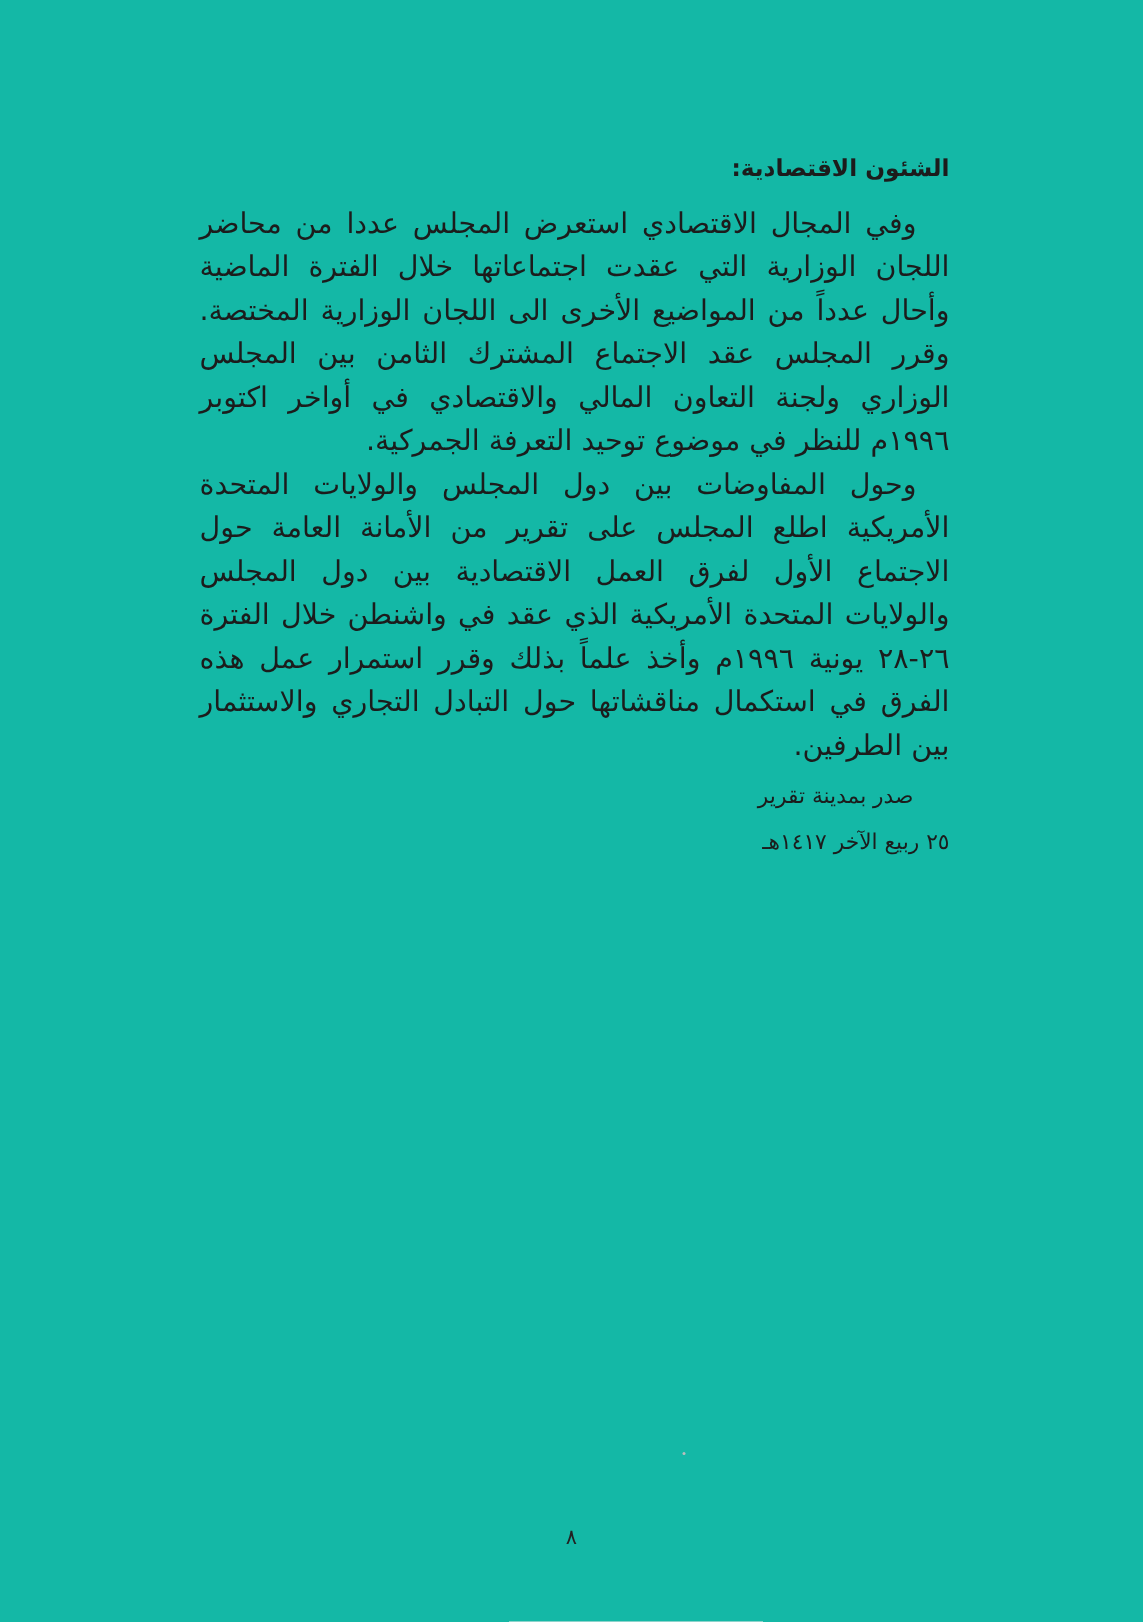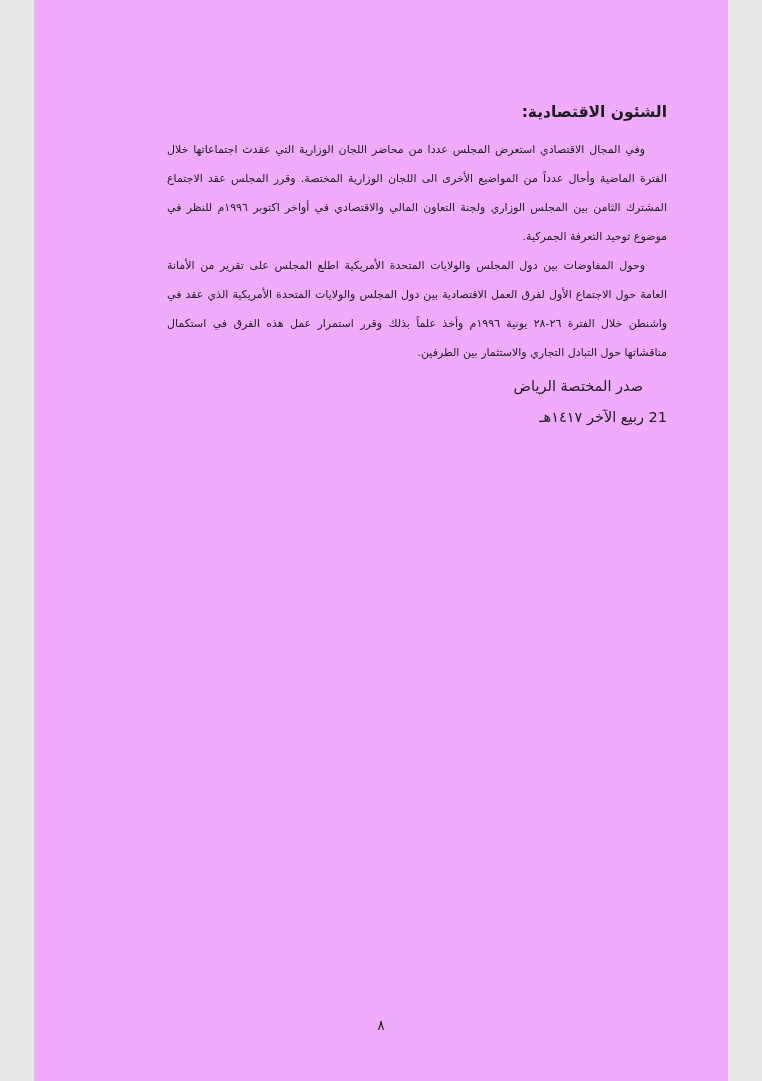--- a/index.html
+++ b/index.html
@@ -2,44 +2,44 @@
 <html lang="ar"><head>
 <meta charset="utf-8">
 <style>
   html, body {
     margin: 0;
     padding: 0;
     background: #e8e8e8;
   }
   .sheet {
     position: relative;
-    width: 694px;
+    width: 762px;
     height: 1081px;
     margin: 0 auto;
-    background: #f0abfc;
+    background: #14b8a6;
     font-family: "DejaVu Sans", sans-serif;
     color: #1c1c1c;
     overflow: hidden;
   }
   .content {
     position: absolute;
     top: 103px;
     left: 133px;
     width: 500px;
     direction: rtl;
     text-align: right;
   }
   .heading {
     font-size: 15.5px;
     font-weight: bold;
     margin: 0 0 14px 0;
     letter-spacing: 0;
   }
   .para {
-    font-size: 11px;
+    font-size: 19px;
     line-height: 29px;
     margin: 0;
     text-align: justify;
     text-justify: inter-word;
     text-indent: 22px;
   }
   .issued-block {
     margin-top: 4px;
   }
   .issued-line {
@@ -74,21 +74,21 @@
 
 <div class="sheet">
   <div class="content">
     <h2 class="heading">الشئون الاقتصادية:</h2>
 
     <p class="para">وفي المجال الاقتصادي استعرض المجلس عددا من محاضر اللجان الوزارية التي عقدت اجتماعاتها خلال الفترة الماضية وأحال عدداً من المواضيع الأخرى الى اللجان الوزارية المختصة. وقرر المجلس عقد الاجتماع المشترك الثامن بين المجلس الوزاري ولجنة التعاون المالي والاقتصادي في أواخر اكتوبر ١٩٩٦م للنظر في موضوع توحيد التعرفة الجمركية.</p>
 
     <p class="para">وحول المفاوضات بين دول المجلس والولايات المتحدة الأمريكية اطلع المجلس على تقرير من الأمانة العامة حول الاجتماع الأول لفرق العمل الاقتصادية بين دول المجلس والولايات المتحدة الأمريكية الذي عقد في واشنطن خلال الفترة ٢٦-٢٨ يونية ١٩٩٦م وأخذ علماً بذلك وقرر استمرار عمل هذه الفرق في استكمال مناقشاتها حول التبادل التجاري والاستثمار بين الطرفين.</p>
 
     <div class="issued-block">
-      <p class="issued-line place">صدر المختصة الرياض</p>
-      <p class="issued-line">21 ربيع الآخر ١٤١٧هـ</p>
+      <p class="issued-line place">صدر بمدينة تقرير</p>
+      <p class="issued-line">٢٥ ربيع الآخر ١٤١٧هـ</p>
     </div>
   </div>
 
   <div class="speck"></div>
 
   <div class="page-number">٨</div>
 </div>
 
 </body></html>

